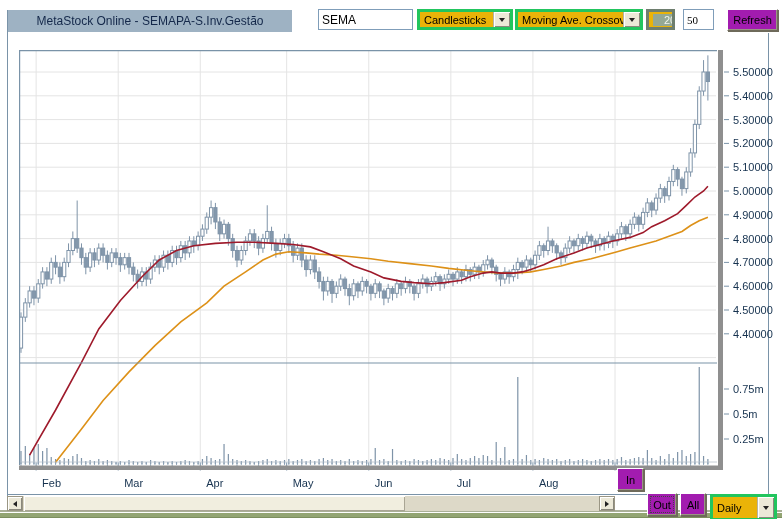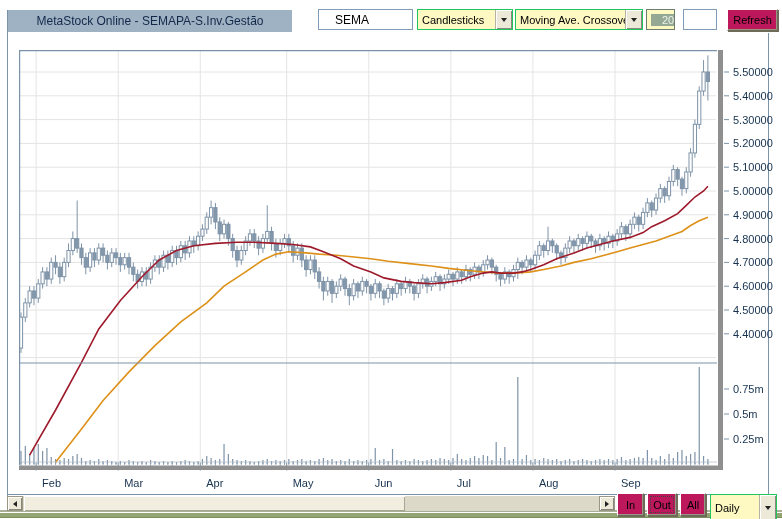--- a/index.html
+++ b/index.html
@@ -2,27 +2,27 @@
 <html><head>
 <meta charset="utf-8">
 <style>
   html,body{margin:0;padding:0;background:#fff;}
   body{width:782px;height:519px;position:relative;font-family:"Liberation Sans",sans-serif;font-size:11px;overflow:hidden;}
   .abs{position:absolute;}
   
   .titlebar{left:8px;top:10px;width:284px;height:22px;background:#9EB2C3;color:#14284A;
             display:flex;align-items:center;justify-content:center;font-size:12px;}
   .tb-input{position:absolute;background:#fff;border:1px solid #7F9DB9;font-family:"Liberation Sans",sans-serif;
-            font-size:12px;padding:2px 16px;box-sizing:border-box;color:#000;}
-  .combo{position:absolute;background:#fef9c3;border:1px solid #22c55e;box-sizing:border-box;display:flex;align-items:center;justify-content:flex-end;}
+            font-size:12px;padding:2px 3px;box-sizing:border-box;color:#000;}
+  .combo{position:absolute;background:#eab308;border:3px solid #22c55e;box-sizing:border-box;display:flex;align-items:center;justify-content:flex-end;}
   .combo .cv{flex:1;padding-left:4px;font-size:11px;color:#000;white-space:nowrap;overflow:hidden;}
   .drop-btn{width:16px;align-self:stretch;background:#ECE9D8;border-left:1px solid #B5B2A5;
             box-shadow:inset 1px 1px 0 #fff, inset -1px -1px 0 #8A887C;display:flex;align-items:center;justify-content:center;}
   .tri{width:0;height:0;border-left:3.5px solid transparent;border-right:3.5px solid transparent;border-top:4px solid #222;}
-  .btn3d{position:absolute;background:#be185d;border:1px solid #6E6A5A;border-top-color:#fff;border-left-color:#fff;
+  .btn3d{position:absolute;background:#a21caf;border:1px solid #6E6A5A;border-top-color:#fff;border-left-color:#fff;
          box-shadow:inset -1px -1px 0 #9A9684, 1px 1px 0 #6E6A5A;color:#000;font-size:11px;
          display:flex;align-items:center;justify-content:center;box-sizing:border-box;}
   .sel-text{background:#94A894;color:#F0F4EC;padding:0 11px;}
   
   .vline{width:1px;background:#7A93A8;}
   .hline{height:1px;background:#7A93A8;}
   
   .sb-track{left:23px;top:496px;width:577px;height:15px;background:#DDD9C8;}
   .sb-thumb{left:24px;top:496px;width:381px;height:15px;background:#F1EEDF;
             box-shadow:inset 1px 1px 0 #fff, inset -1px -1px 0 #A9A594;}
@@ -809,21 +809,21 @@
 
 <div class="abs sb-btn" style="left:7px;top:496px;">
     <span class="tri-l"></span>
   </div>
 <div class="abs sb-track"></div>
 <div class="abs sb-thumb"></div>
 <div class="abs sb-btn" style="left:599px;top:496px;">
     <span class="tri-r"></span>
   </div>
 
-<div class="btn3d" style="left:617px;top:493px;width:27px;height:23px;">In</div>
+<div class="btn3d" style="left:617px;top:468px;width:27px;height:23px;">In</div>
 <div class="btn3d focus-dotted" style="left:647px;top:493px;width:30px;height:23px;">Out</div>
 <div class="btn3d" style="left:680px;top:493px;width:26px;height:23px;">All</div>
 <div class="combo" style="left:710px;top:494px;width:67px;height:27px;">
   <span class="cv">Daily</span>
   <span class="drop-btn">
       <span class="tri"></span>
     </span>
 </div>
 
 </body></html>

